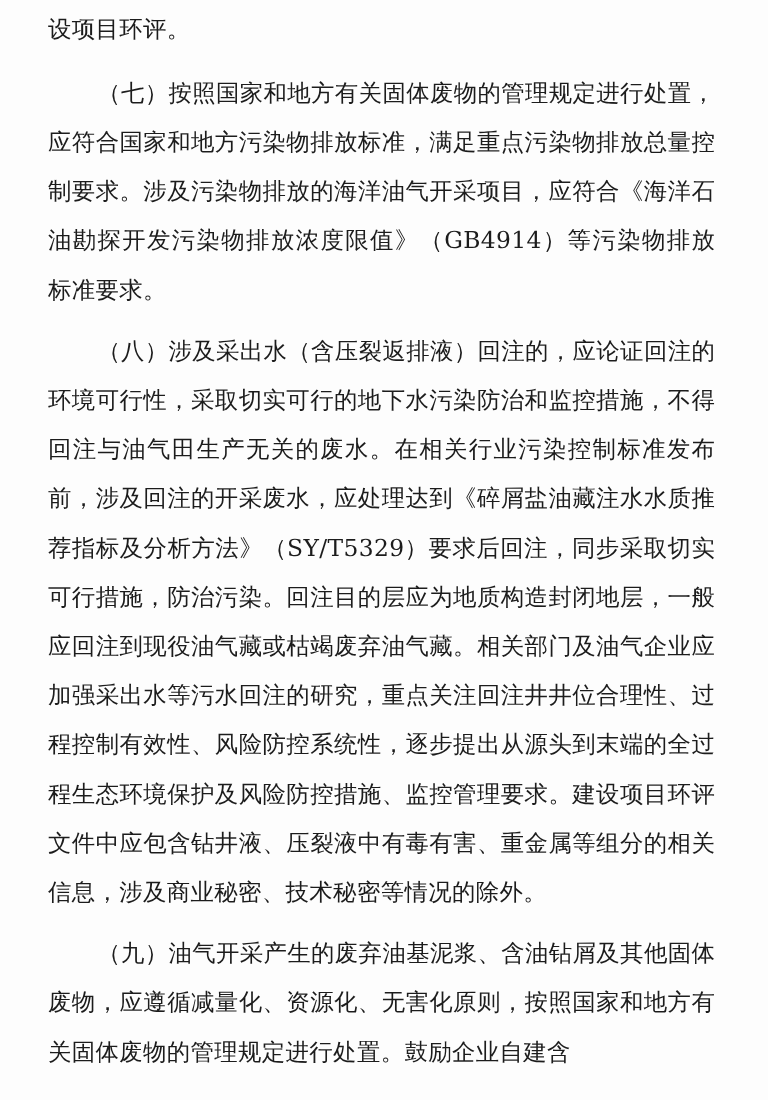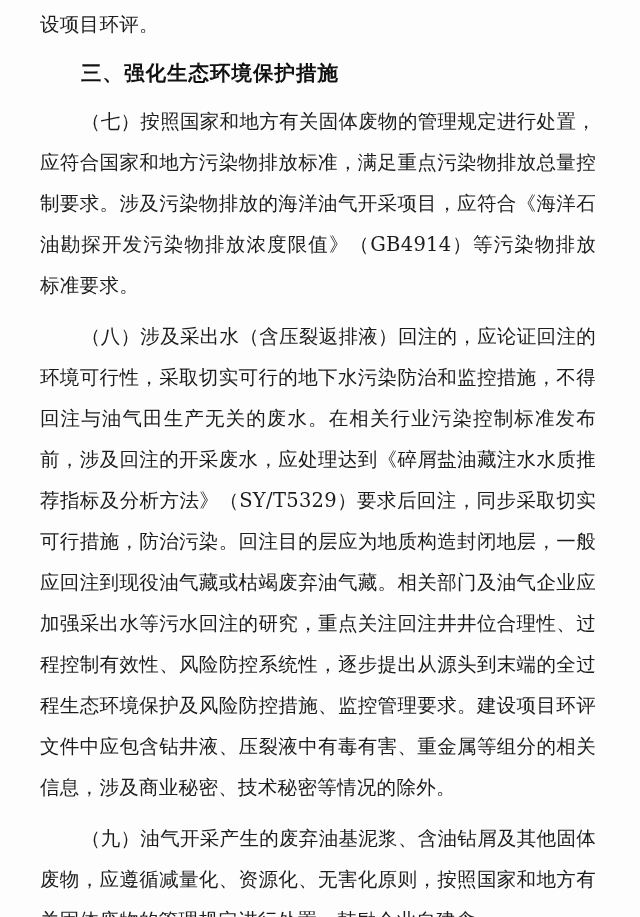--- a/index.html
+++ b/index.html
@@ -59,21 +59,20 @@
 </head>
 <body>
 
 <div class="page">
   <div class="doc-body">
 
     <p class="continuation">设项目环评。</p>
 
     <div class="spacer-sm"></div>
 
-    <h2 class="heading">三、强化生态环境保护措施</h2>
 
     <div class="spacer-sm"></div>
 
     <p class="para indent">（七）按照国家和地方有关固体废物的管理规定进行处置，应符合国家和地方污染物排放标准，满足重点污染物排放总量控制要求。涉及污染物排放的海洋油气开采项目，应符合《海洋石油勘探开发污染物排放浓度限值》（GB4914）等污染物排放标准要求。</p>
 
     <div class="spacer-md"></div>
 
     <p class="para indent">（八）涉及采出水（含压裂返排液）回注的，应论证回注的环境可行性，采取切实可行的地下水污染防治和监控措施，不得回注与油气田生产无关的废水。在相关行业污染控制标准发布前，涉及回注的开采废水，应处理达到《碎屑盐油藏注水水质推荐指标及分析方法》（SY/T5329）要求后回注，同步采取切实可行措施，防治污染。回注目的层应为地质构造封闭地层，一般应回注到现役油气藏或枯竭废弃油气藏。相关部门及油气企业应加强采出水等污水回注的研究，重点关注回注井井位合理性、过程控制有效性、风险防控系统性，逐步提出从源头到末端的全过程生态环境保护及风险防控措施、监控管理要求。建设项目环评文件中应包含钻井液、压裂液中有毒有害、重金属等组分的相关信息，涉及商业秘密、技术秘密等情况的除外。</p>
 
     <div class="spacer-md"></div>

